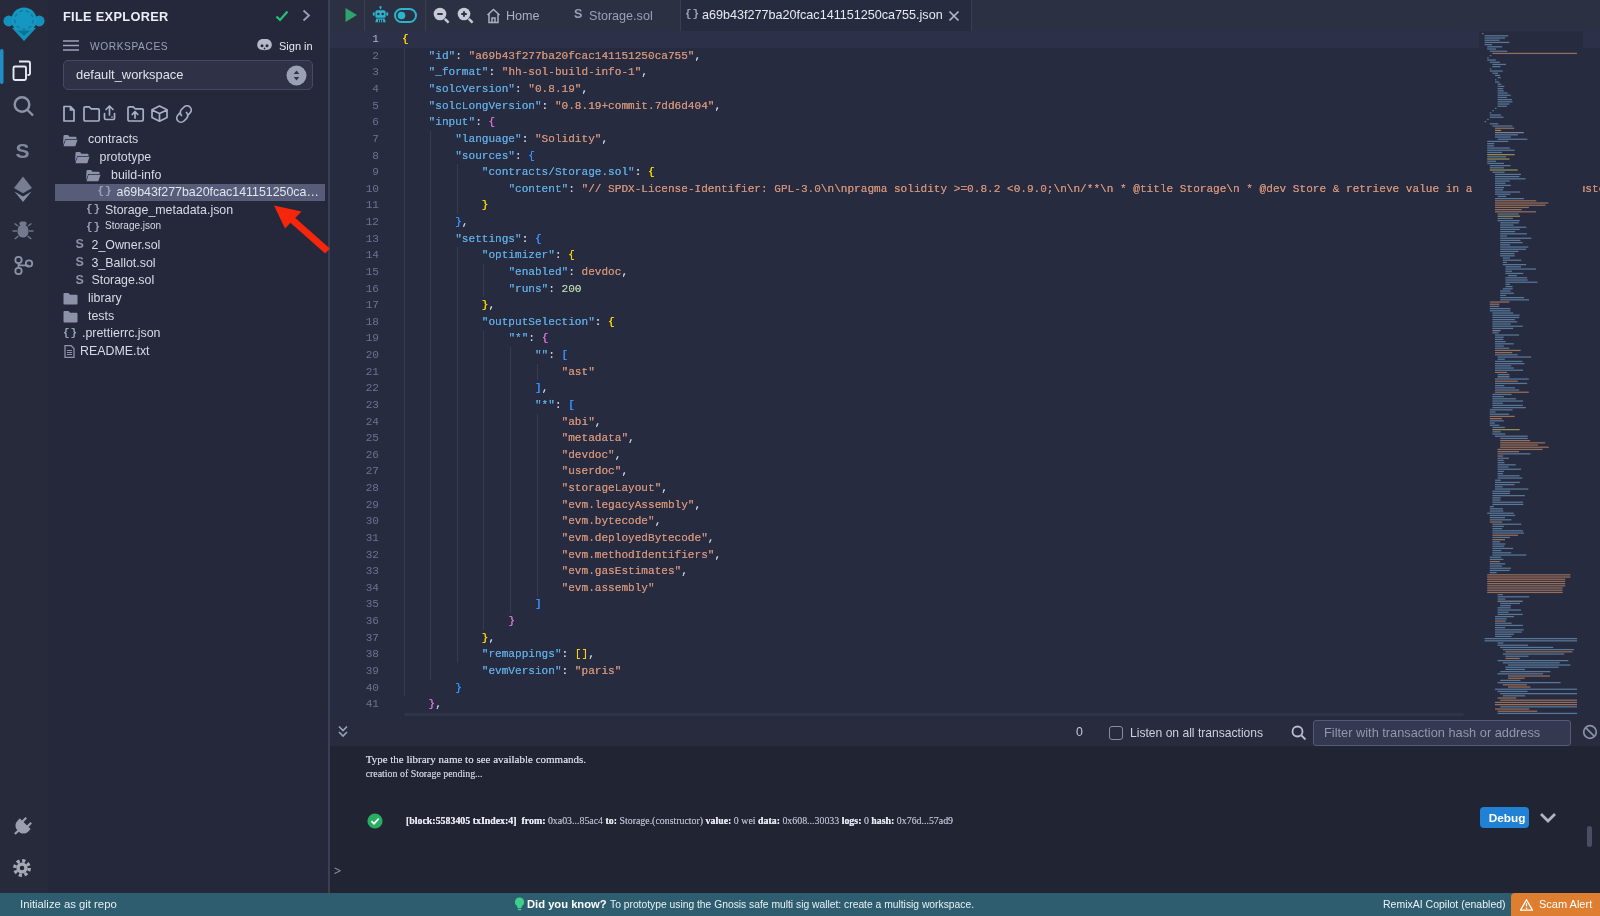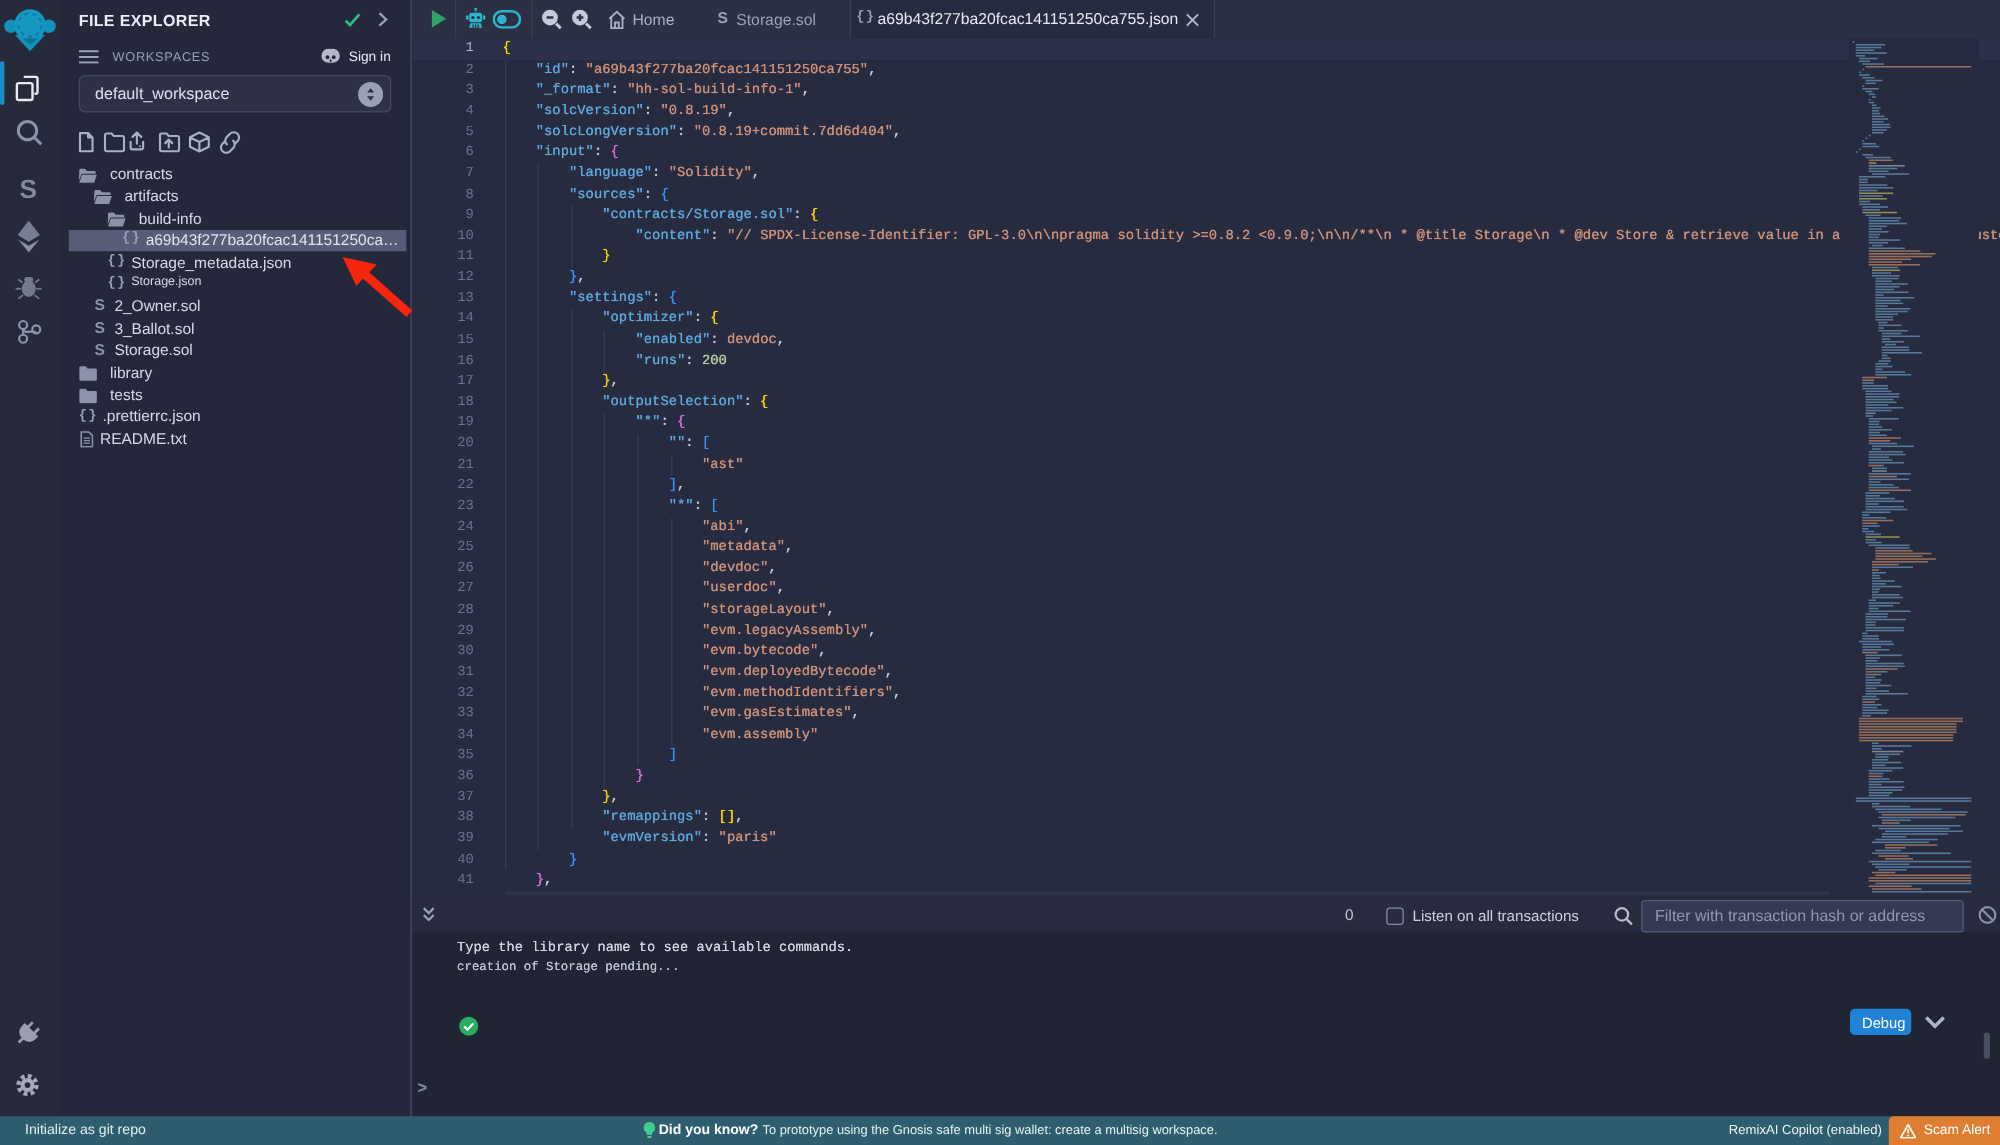--- a/index.html
+++ b/index.html
@@ -8,21 +8,21 @@
 pre { font-family:"Liberation Mono",monospace; }
 .gut { left:330px; top:31.2px; width:49px; text-align:right; font-size:11.09px;
   line-height:16.63px; color:#6b7390; }
 .gut .cur { color:#aeb4cc; font-style:normal; }
 .code { left:402.0px; top:31.2px; font-size:11.09px; line-height:16.63px; color:#c9cedb; text-shadow:0 0 0.6px currentcolor; }
 .code i, .gut i { font-style:normal; }
 .code .k { color:#5fa8dc; } .code .v { color:#ce9178; } .code .n { color:#b5cea8; }
 .code .p { color:#c9cedb; } .code .by { color:#ffd700; } .code .bm { color:#da70d6; }
 .code .bb { color:#3794ff; }
 .guide { position:absolute; width:1px; background:rgba(255,255,255,0.08); }
-.tmono { font-family:Liberation Mono, monospace; font-size:11px; color:#d0d4e0; white-space:pre; text-shadow:0 0 0.5px currentcolor; }
+.tmono { font-family:Liberation Serif, serif; font-size:11px; color:#d0d4e0; white-space:pre; text-shadow:0 0 0.5px currentcolor; }
 .txr { font-size:9.9px !important; }
 .tmono b { color:#e5e8f0; } .tmono i { font-style:normal; color:#aeb3c5; }
 </style></head><body>
 <div id="root">
 <svg class="abs" style="left:0;top:0" width="48" height="916" viewBox="0 0 48 916">
 <rect width="48" height="916" fill="#272a3b"></rect>
 <g fill="#1492bd">
  <circle cx="8.8" cy="21" r="5.4"></circle>
         <circle cx="39.2" cy="21" r="5.4"></circle>
  <path d="M12 28 L36 28 L24 41 Z"></path>
@@ -114,21 +114,21 @@
     </svg>
 <svg class="abs" style="left:63.0px;top:133.5px" width="15" height="13" viewBox="0 0 15 13">
       <path d="M0.5 2 a1 1 0 0 1 1-1 h3.5 l1.5 1.8 h6 a1 1 0 0 1 1 1 v1.2 h-11.2 l-2.3 6 z" fill="#8d92a8"></path>
       <path d="M2.6 5.8 h11.9 l-2.2 6.4 h-11.8 z" fill="#8d92a8"></path>
     </svg>
     <div class="abs" style="left:88.0px;top:132.2px;font-size:12.4px;color:#d7dae6">contracts</div>
 <svg class="abs" style="left:74.5px;top:151.15px" width="15" height="13" viewBox="0 0 15 13">
       <path d="M0.5 2 a1 1 0 0 1 1-1 h3.5 l1.5 1.8 h6 a1 1 0 0 1 1 1 v1.2 h-11.2 l-2.3 6 z" fill="#8d92a8"></path>
       <path d="M2.6 5.8 h11.9 l-2.2 6.4 h-11.8 z" fill="#8d92a8"></path>
     </svg>
-    <div class="abs" style="left:99.5px;top:149.8px;font-size:12.4px;color:#d7dae6">artifacts</div>
+    <div class="abs" style="left:99.5px;top:149.8px;font-size:12.4px;color:#d7dae6">prototype</div>
 <svg class="abs" style="left:86.0px;top:168.8px" width="15" height="13" viewBox="0 0 15 13">
       <path d="M0.5 2 a1 1 0 0 1 1-1 h3.5 l1.5 1.8 h6 a1 1 0 0 1 1 1 v1.2 h-11.2 l-2.3 6 z" fill="#8d92a8"></path>
       <path d="M2.6 5.8 h11.9 l-2.2 6.4 h-11.8 z" fill="#8d92a8"></path>
     </svg>
     <div class="abs" style="left:111.0px;top:167.5px;font-size:12.4px;color:#d7dae6">build-info</div>
 <div class="abs" style="left:55px;top:183.9px;width:270px;height:17.6px;background:#585c78"></div>
     <span class="abs" style="left:97.5px;top:185.45px;font:600 11px 'Liberation Mono',monospace;color:#9aa0b8;letter-spacing:1px">{}</span>
     <div class="abs" style="left:116.5px;top:185.1px;font-size:12.4px;color:#e2e4ee;max-width:208.5px;overflow:hidden;white-space:nowrap;text-overflow:ellipsis">a69b43f277ba20fcac141151250ca755.json</div>
 <span class="abs" style="left:86.0px;top:203.1px;font:600 11px 'Liberation Mono',monospace;color:#9aa0b8;letter-spacing:1px">{}</span>
     <div class="abs" style="left:105.0px;top:202.8px;font-size:12.4px;color:#d7dae6">Storage_metadata.json</div>
@@ -645,22 +645,23 @@
         <circle cx="8" cy="8" r="6.3"></circle>
         <path d="M3.6 3.6 L12.4 12.4"></path>
       </g>
     </svg>
 <div class="abs tmono" style="left:365.7px;top:752.5px">Type the library name to see available commands.</div>
 <div class="abs tmono txr" style="left:365.7px;top:768px;color:#c2c6d4">creation of Storage pending...</div>
 <svg class="abs" style="left:366.5px;top:812.5px" width="16" height="16" viewBox="0 0 16 16">
       <circle cx="8" cy="8" r="7.6" fill="#27ae60"></circle>
       <path d="M4.4 8.2 L7 10.7 L11.7 5.6" stroke="#fff" stroke-width="1.7" fill="none"></path>
     </svg>
+<div class="abs tmono txr" style="left:406px;top:814.5px;color:#b9bdc9"><b>[block:5583405 txIndex:4]</b>  <b>from:</b> <i>0xa03...85ac4</i> <b>to:</b> <i>Storage.(constructor)</i> <b>value:</b> <i>0 wei</i> <b>data:</b> <i>0x608...30033</i> <b>logs:</b> <i>0</i> <b>hash:</b> <i>0x76d...57ad9</i></div>
 <div class="abs" style="left:1479.5px;top:806.5px;width:49.5px;height:21.5px;background:#2081d5;border-radius:4px"></div>
-<div class="abs" style="left:1479.5px;top:810.5px;width:55px;text-align:center;font-size:11.8px;font-weight:400;color:#fff">Debug</div>
+<div class="abs" style="left:1479.5px;top:810.5px;width:55px;text-align:center;font-size:11.8px;font-weight:700;color:#fff">Debug</div>
 <svg class="abs" style="left:1539px;top:812px" width="18" height="11" viewBox="0 0 18 11">
       <path d="M2 2 L9 9 L16 2" stroke="#b0b5c4" stroke-width="2.8" fill="none"></path>
     </svg>
 <div class="abs" style="left:1586.5px;top:826px;width:5px;height:21px;background:#4a4e62;border-radius:3px"></div>
 <div class="abs tmono" style="left:334px;top:862.5px;font-size:13px;font-weight:700;color:#7c829a">&gt;</div>
 
 <div class="abs" style="left:0;top:893px;width:1600px;height:23px;background:#2d5d6f"></div>
 <div class="abs" style="left:20px;top:898px;font-size:11.3px;color:#e6eef2">Initialize as git repo</div>
 <svg class="abs" style="left:514px;top:896.5px" width="11" height="15" viewBox="0 0 11 15">
       <path d="M5.5 0.5 a4.6 4.6 0 0 1 2.4 8.5 l-0.4 2 h-4 l-0.4 -2 a4.6 4.6 0 0 1 2.4 -8.5 z" fill="#3ecf8e"></path>

